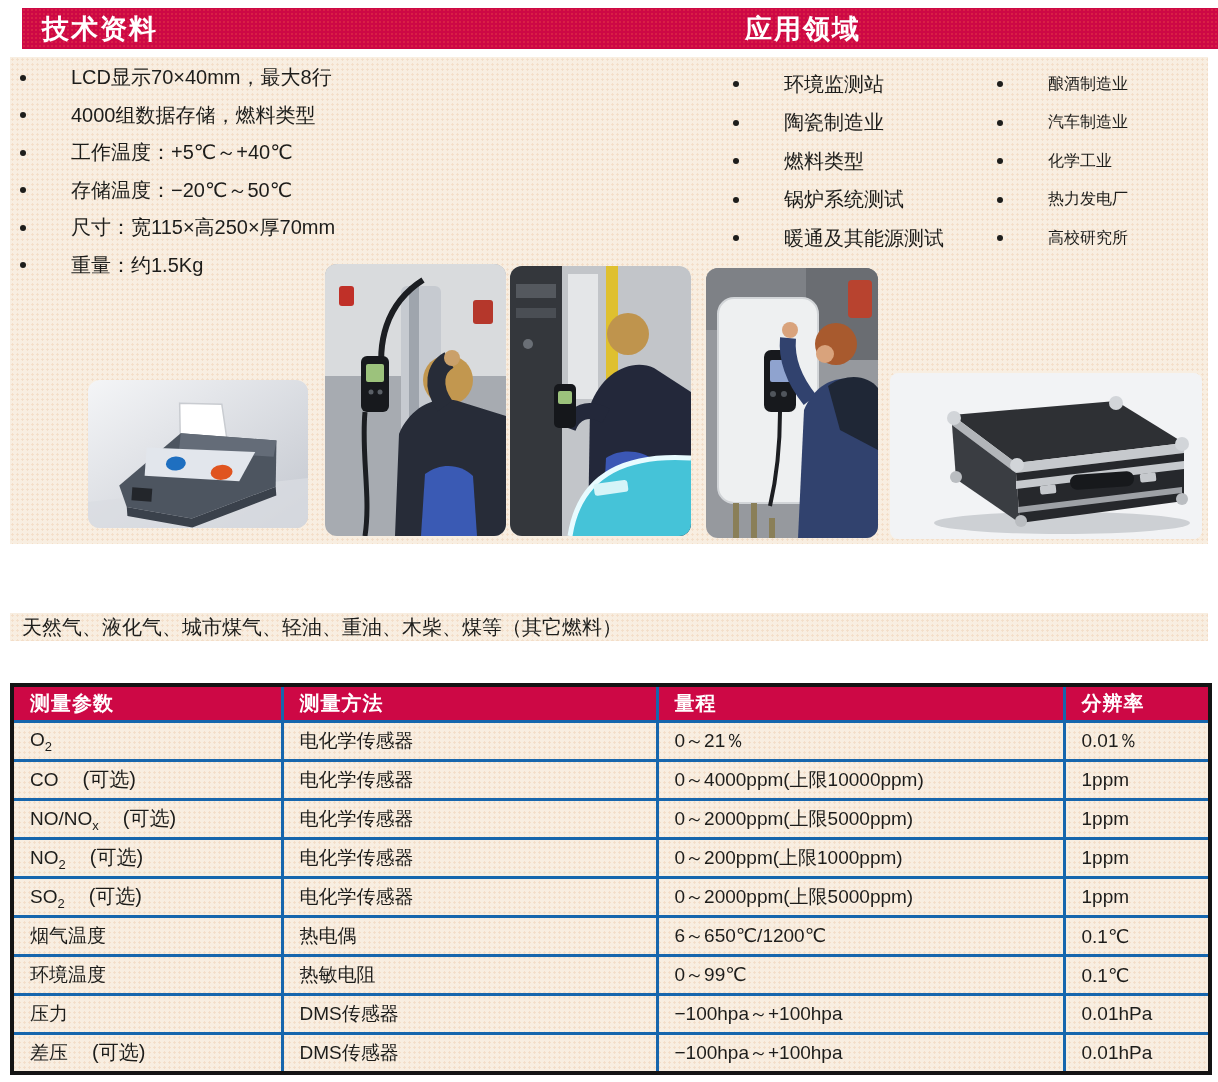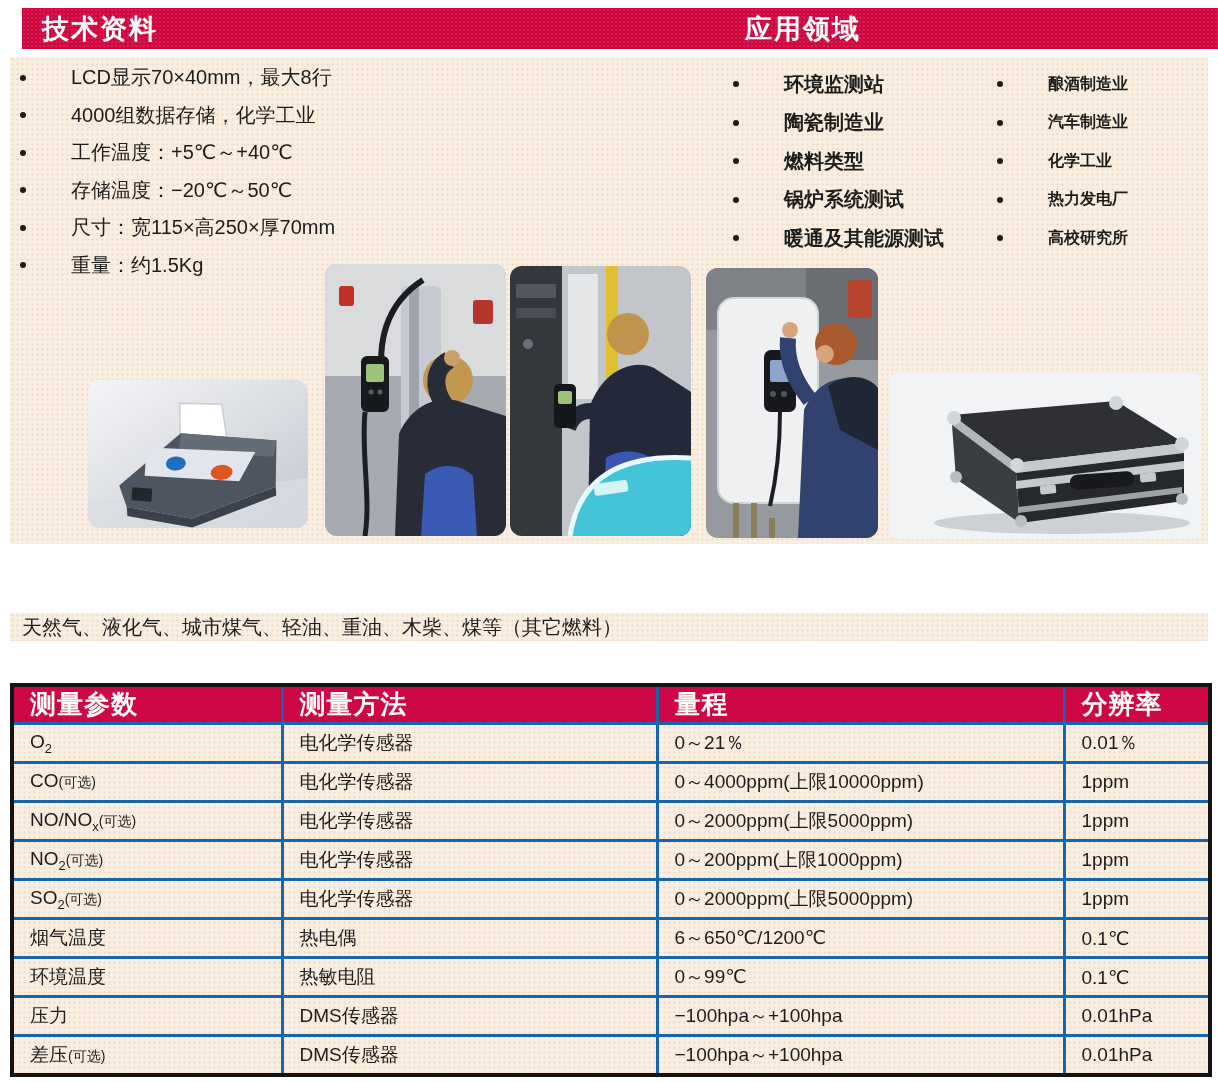--- a/index.html
+++ b/index.html
@@ -27,21 +27,21 @@
   .t1{left:20px;}
   .t2{left:723px;}
   #top-panel{position:absolute;left:10px;top:57px;width:1198px;height:487px;}
   ul.blist{list-style:none;margin:0;padding:0;position:absolute;}
   ul.blist li{display:flex;align-items:center;white-space:nowrap;gap:32px;}
   .dot{width:6px;height:6px;border-radius:50%;background:#1d1d1b;margin-right:13px;flex:0 0 auto;}
   #spec-list{left:10px;top:2px;font-size:20px;}
   #spec-list li{height:37.5px;}
   #app-col1{left:723px;top:8px;font-size:20px;}
   #app-col2{left:987px;top:8px;font-size:16px;}
-  #app-col1 li,#app-col2 li{height:38.5px;font-weight:bold;}
+  #app-col1 li,#app-col2 li{height:38.5px;}
   figure.photo{position:absolute;margin:0;border-radius:12px;overflow:hidden;}
   figure.photo svg{display:block;width:100%;height:100%;}
   #photo1{left:88px;top:380px;width:220px;height:148px;}
   #photo2{left:325px;top:264px;width:181px;height:272px;}
   #photo3{left:510px;top:266px;width:181px;height:270px;}
   #photo4{left:706px;top:268px;width:172px;height:270px;}
   #photo5{left:890px;top:373px;width:312px;height:166px;border-radius:8px;}
   #fuel-bar{top:565px;}
   #fuel-strip{
     position:absolute;left:10px;top:613px;width:1198px;height:28px;
@@ -51,46 +51,46 @@
   table.spec-table{
     position:absolute;left:10px;top:683px;width:1198px;
     border-collapse:collapse;table-layout:fixed;
     border:4px solid #141414;
     background-color:#f8eee1;
     background-image:radial-gradient(rgba(226,168,118,0.22) 1px, rgba(0,0,0,0) 1.4px);
     background-size:5px 5px;
   }
   .spec-table th,.spec-table td{border:3px solid #1666ad;text-align:left;vertical-align:middle;}
   .spec-table th{
-    background-color:#cd0845;color:#ffffff;font-size:26px;font-weight:bold;
+    background-color:#cd0845;color:#ffffff;font-size:20px;font-weight:bold;
     height:33px;padding:0 0 0 16px;letter-spacing:1px;
   }
   .spec-table td{font-size:19px;height:36px;padding:0 0 0 16px;color:#1d1d1b;}
   .sub{font-size:13px;vertical-align:sub;}
-  .note{font-size:14px;margin-left:0;}
+  .note{font-size:20px;margin-left:24px;}
 </style>
 </head>
 <body>
 
 <div class="page">
 
   <div class="redbar" id="topbar">
     <span class="bar-title t1">技术资料</span>
     <span class="bar-title t2">应用领域</span>
   </div>
 
   <div class="cream" id="top-panel">
     <ul class="blist" id="spec-list">
       <li>
           <span class="dot"></span>
           <span>LCD显示70×40mm，最大8行</span>
         </li>
       <li>
           <span class="dot"></span>
-          <span>4000组数据存储，化学工业</span>
+          <span>4000组数据存储，燃料类型</span>
         </li>
       <li>
           <span class="dot"></span>
           <span>工作温度：+5℃～+40℃</span>
         </li>
       <li>
           <span class="dot"></span>
           <span>存储温度：−20℃～50℃</span>
         </li>
       <li>

